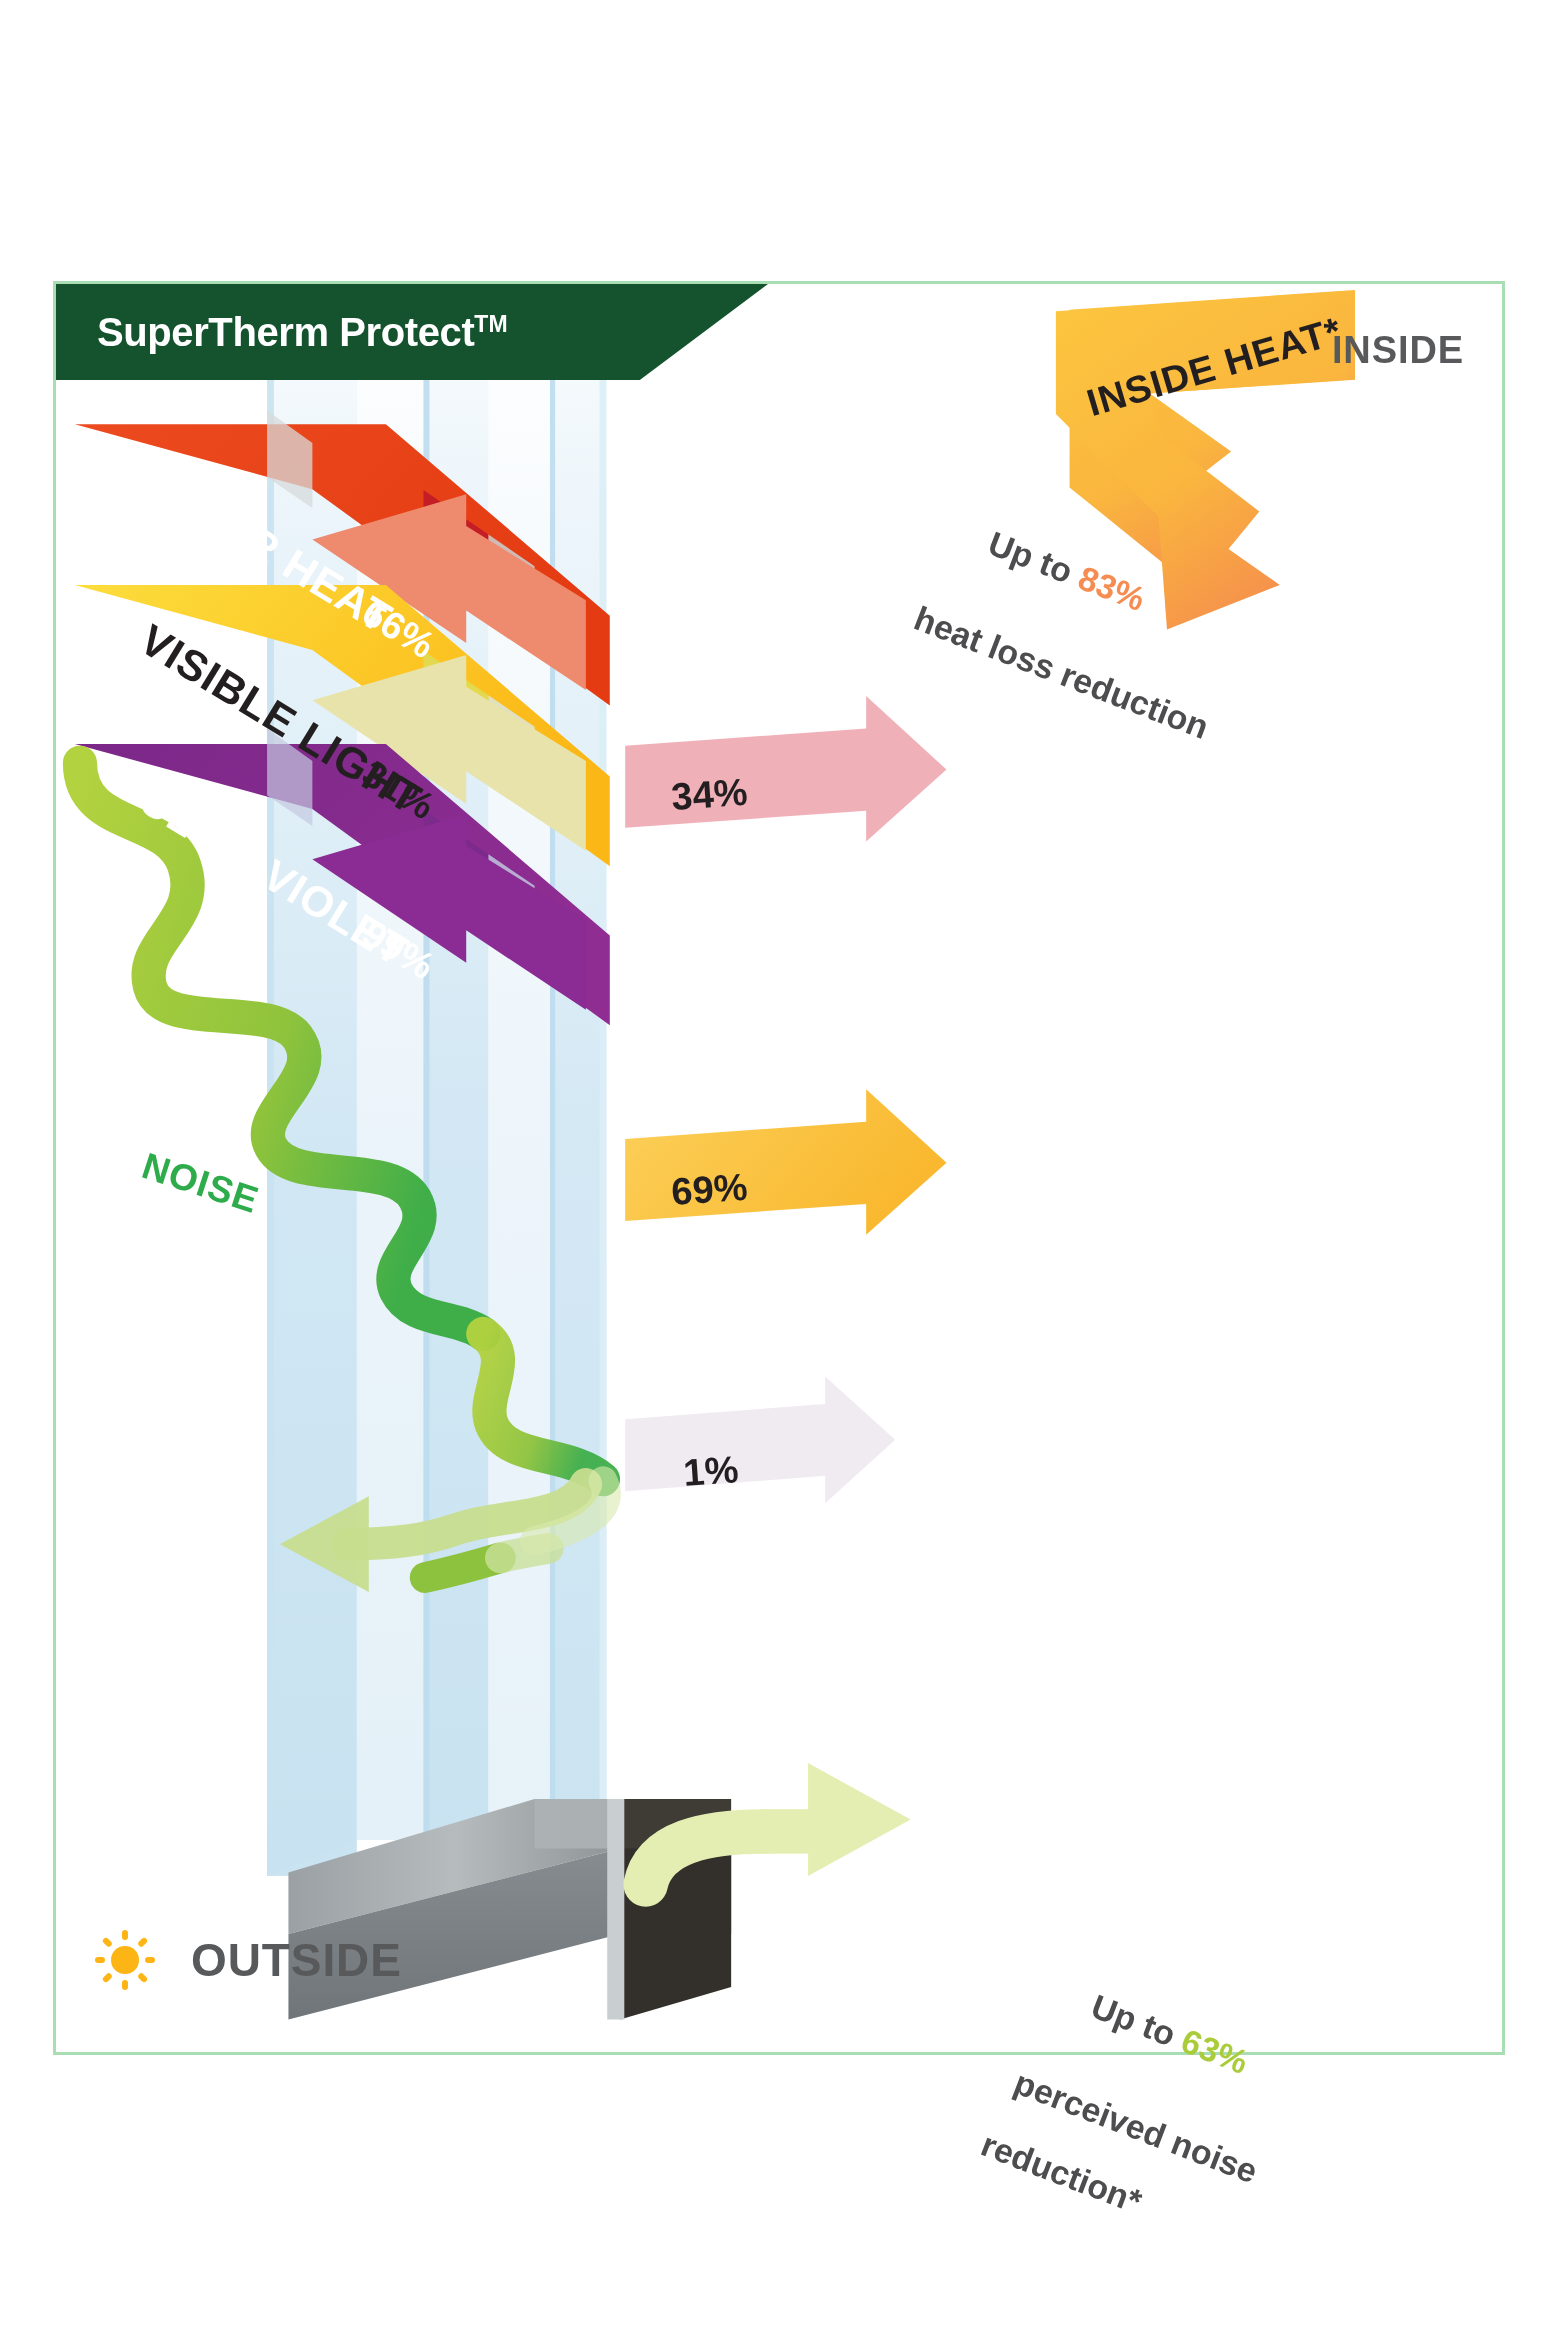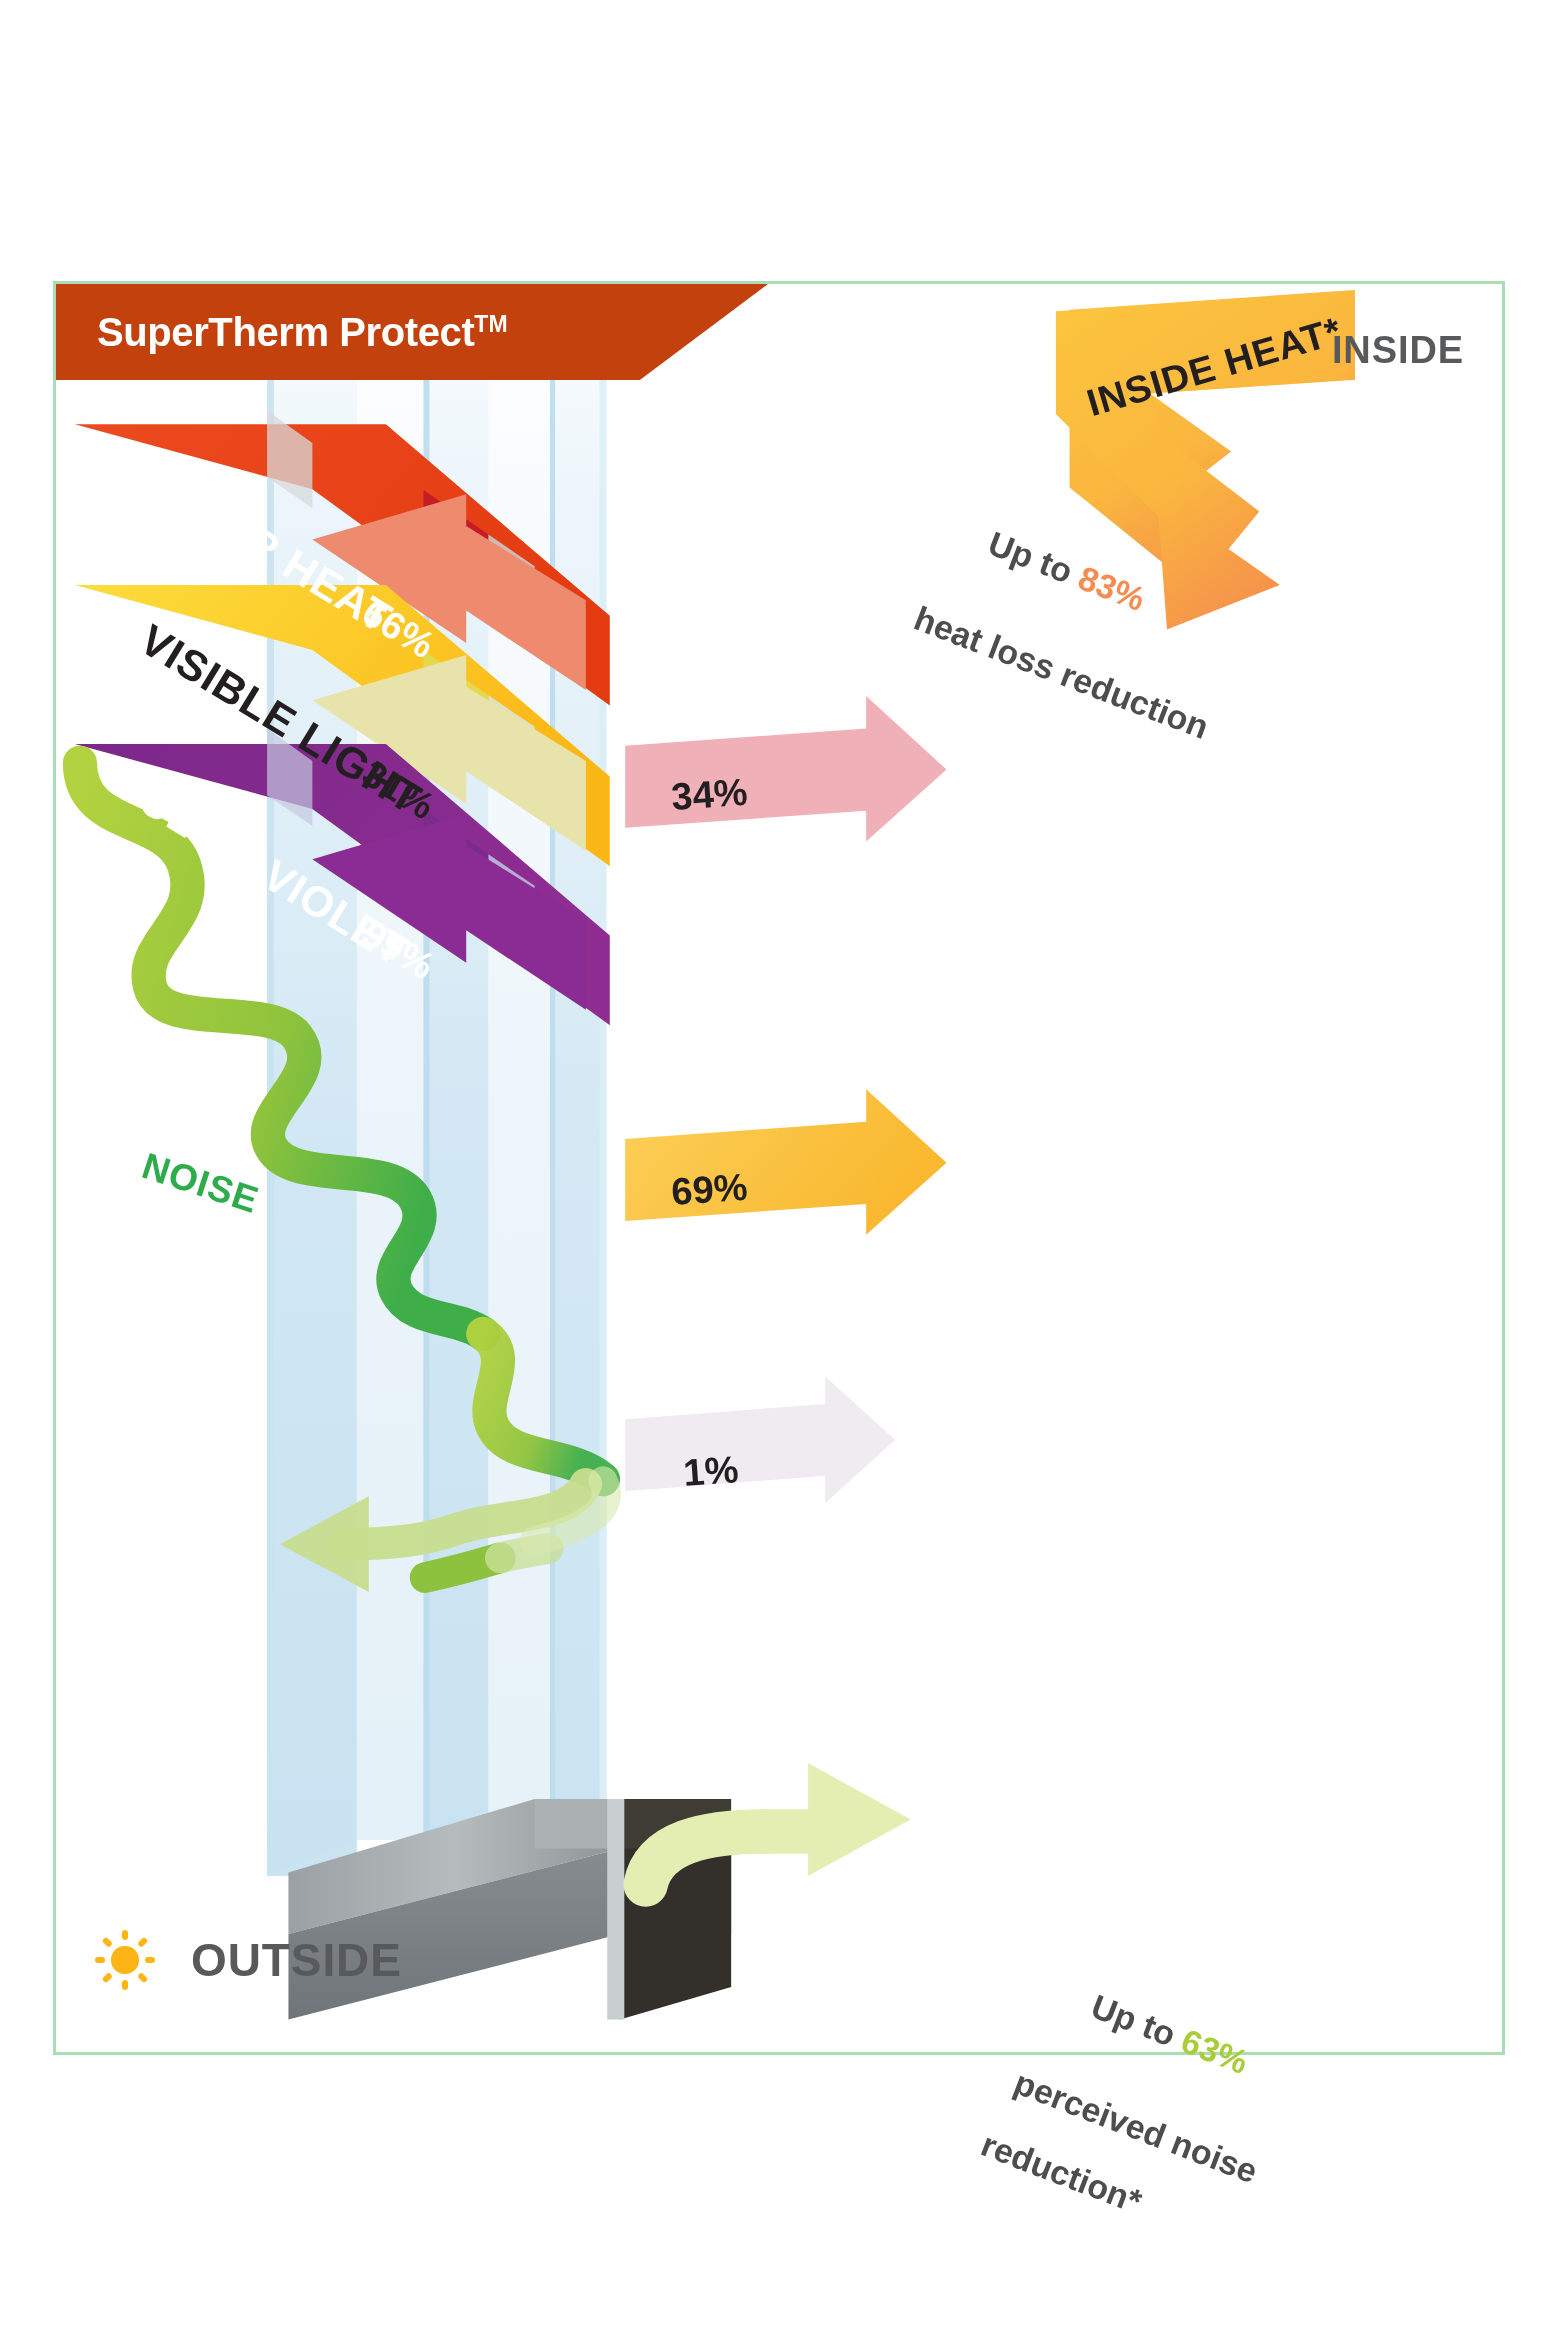--- a/index.html
+++ b/index.html
@@ -30,21 +30,21 @@
     background: #ffffff;
     box-sizing: border-box;
   }
   
   #banner {
     position: absolute;
     left: 0px;
     top: 0px;
     width: 712px;
     height: 96px;
-    background: #c2410c;
+    background: #14532d;
     clip-path: polygon(0 0, 100% 0, 82% 100%, 0 100%);
     display: flex;
     align-items: center;
   }
   #banner-label {
     color: #ffffff;
     font-size: 40px;
     font-weight: bold;
     letter-spacing: -0.4px;
     margin-left: 41px;

